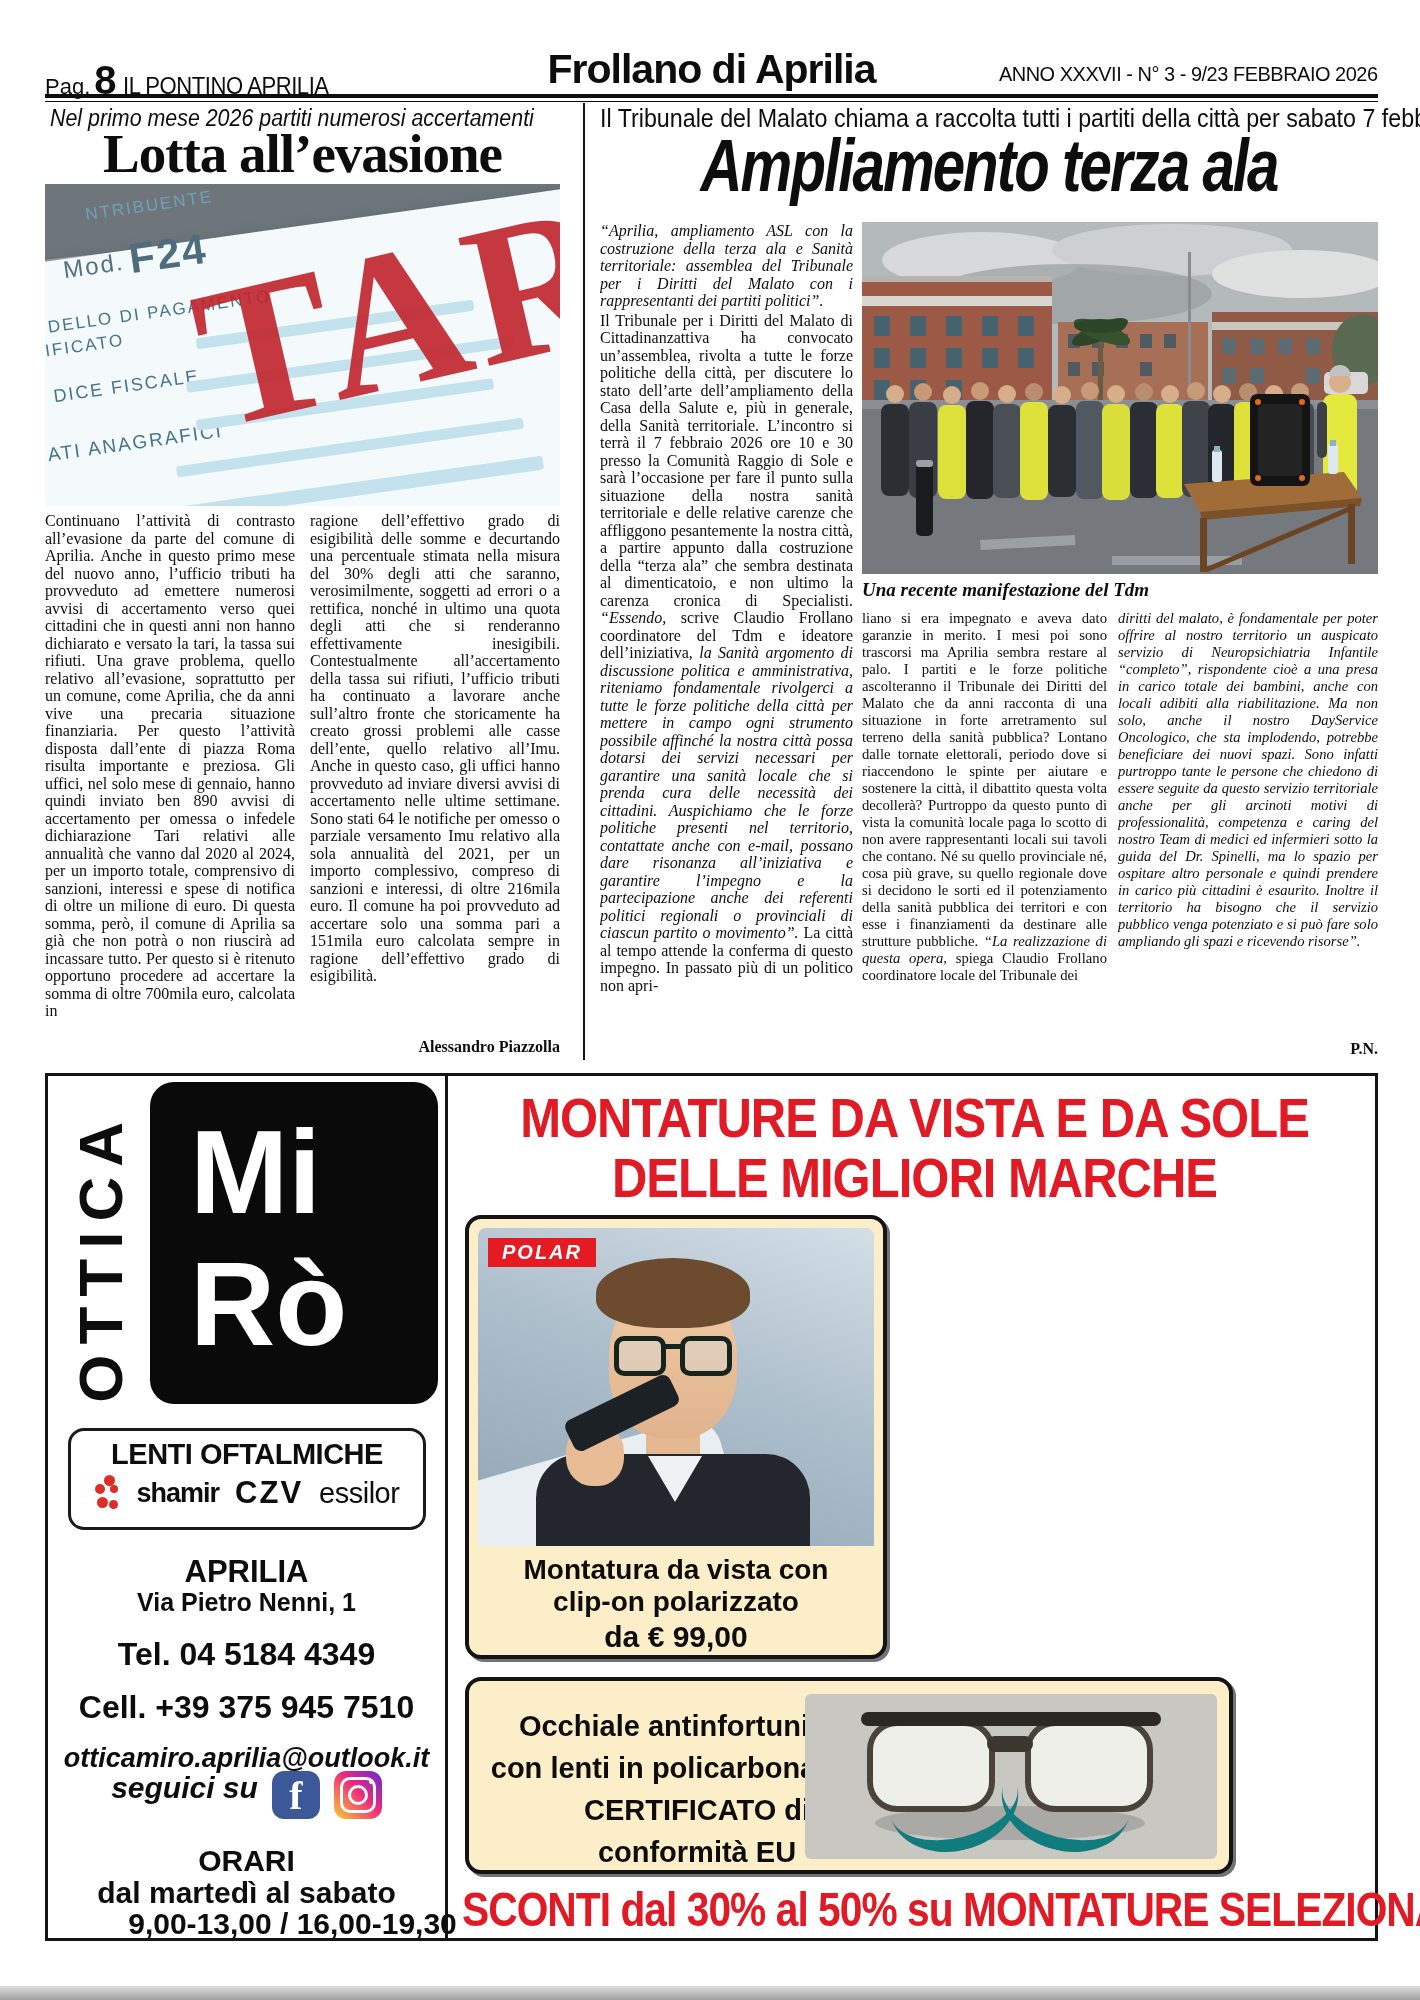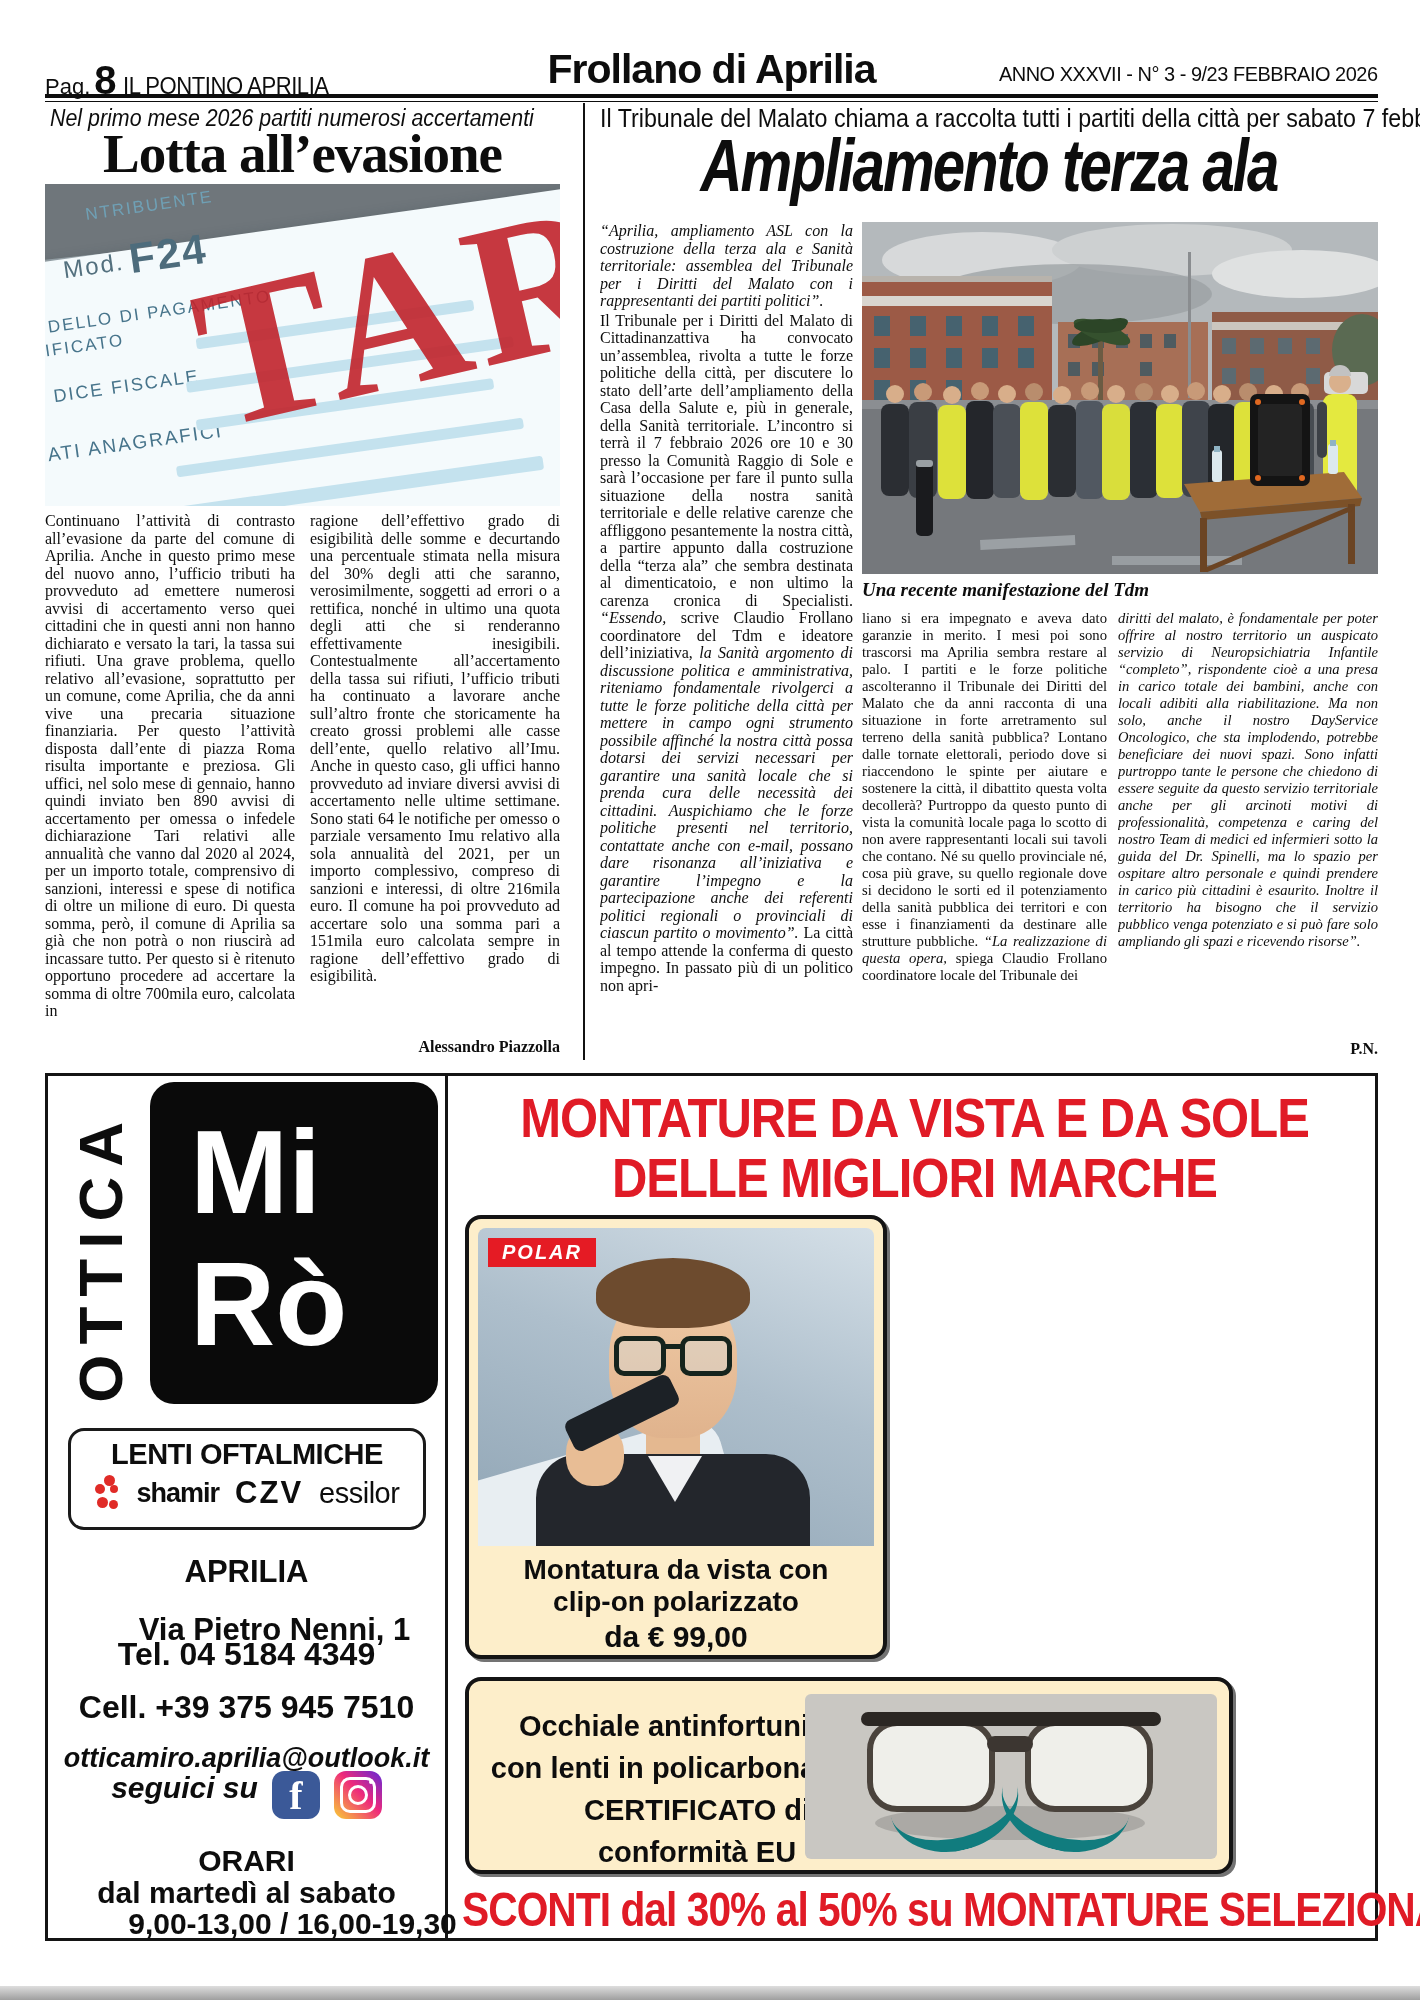--- a/index.html
+++ b/index.html
@@ -61,21 +61,21 @@
         text-align:center;font-family:"Liberation Sans",sans-serif;}
   .lenti-title{font-size:29px;font-weight:700;margin-top:7px;letter-spacing:-0.5px;}
   .brand-row{display:flex;align-items:center;justify-content:center;gap:16px;margin-top:4px;}
   .shamir-mark{position:relative;width:26px;height:36px;}
   .shamir-mark i{position:absolute;background:#e02b27;border-radius:50%;}
   .brand-shamir{font-size:27px;font-weight:700;letter-spacing:-1px;}
   .brand-czv{font-size:31px;font-weight:700;letter-spacing:2px;font-family:"Liberation Sans",sans-serif;}
   .brand-essilor{font-size:29px;font-weight:400;letter-spacing:-0.5px;}
   .contact{width:397px;text-align:center;font-family:"Liberation Sans",sans-serif;font-weight:700;}
   .c-city{top:478px;font-size:31px;}
-  .c-addr{top:536px;font-size:31px;padding-left:28px;}
+  .c-addr{top:512px;font-size:25px;}
   .c-tel{top:560px;font-size:32px;}
   .c-cell{top:613px;font-size:32px;}
   .c-mail{top:667px;font-size:27px;font-style:italic;}
   .follow-row{top:695px;left:0;width:397px;display:flex;align-items:flex-start;justify-content:center;gap:14px;height:70px;}
   .follow-txt{font-family:"Liberation Sans",sans-serif;font-weight:700;font-style:italic;font-size:30px;}
   .sicon{width:48px;height:48px;border-radius:12px;position:relative;}
   .fb{background:#3b5998;color:#fff;font-family:"Liberation Serif",serif;font-weight:700;font-size:40px;
       display:flex;align-items:flex-end;justify-content:center;overflow:hidden;}
   .ig{background:linear-gradient(45deg,#f9ce34 0%,#ee2a7b 55%,#6228d7 100%);}
   .ig .cam{position:absolute;inset:6px;border:3px solid #fff;border-radius:10px;}

